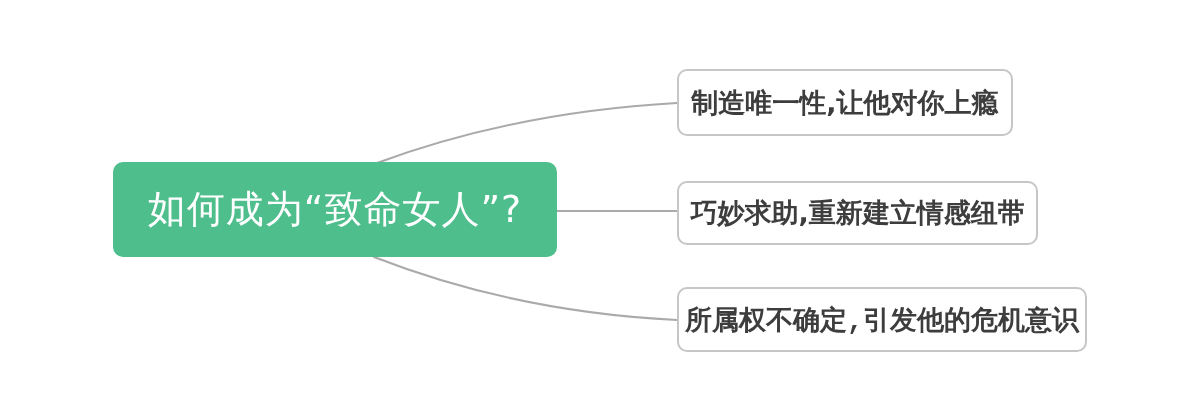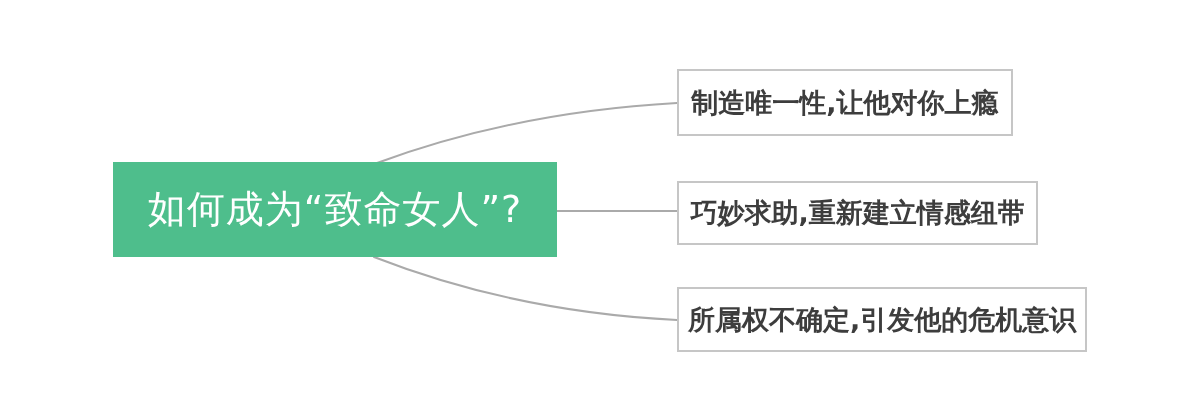--- a/index.html
+++ b/index.html
@@ -28,21 +28,21 @@
     stroke: var(--edge-color, #aaaaaa);
     stroke-width: 2;
     stroke-linecap: round;
   }
   .node {
     position: absolute;
     box-sizing: border-box;
     display: flex;
     align-items: center;
     justify-content: center;
-    border-radius: 0;
+    border-radius: 10px;
     cursor: default;
     white-space: nowrap;
   }
   .root-node {
     left: 113px;
     top: 162px;
     width: 444px;
     height: 95px;
     background: var(--root-bg, #4ebe8c);
     color: var(--root-fg, #ffffff);
@@ -54,21 +54,21 @@
     left: 677px;
     background: var(--branch-bg, #ffffff);
     border: 2px solid var(--branch-border, #c6c6c6);
     color: var(--branch-fg, #3d3d3d);
     font-size: 27px;
     font-weight: 700;
     padding: 0 12px;
   }
   .branch-1 { top: 69px;  width: 336px; height: 67px; }
   .branch-2 { top: 181px; width: 361px; height: 64px; }
-  .branch-3 { top: 287px; width: 410px; height: 65px; }
+  .branch-3 { top: 287px; width: 410px; height: 65px; font-family: Liberation Mono, monospace; }
 </style>
 </head>
 <body>
 
 <div class="canvas">
 
   <svg class="edges" viewBox="0 0 1200 414">
     <path d="M 377 163 Q 515 112 677 103"></path>
     <path d="M 556 211 L 677 211"></path>
     <path d="M 374 257 Q 515 312 677 320"></path>

